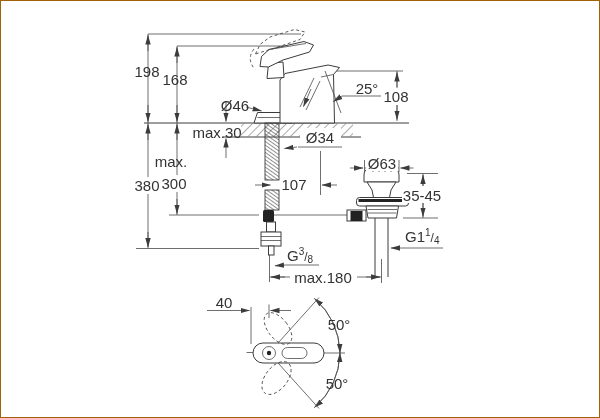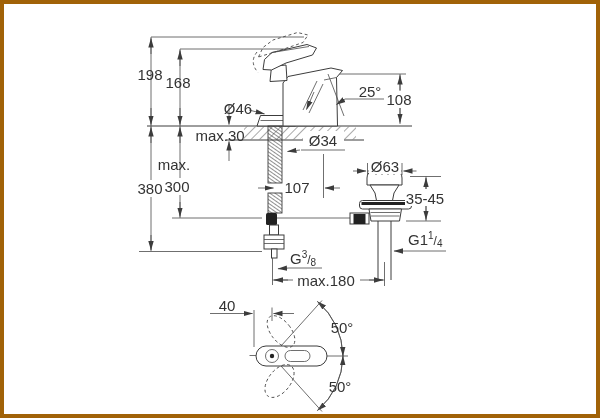--- a/index.html
+++ b/index.html
@@ -1,16 +1,16 @@
 <!DOCTYPE html>
 <html><head>
 <meta charset="utf-8">
 <style>
   html,body{margin:0;padding:0;background:#fff;}
-  .frame{position:relative;width:600px;height:418px;background:#ffffff;border:4px solid #a16207;box-sizing:border-box;overflow:hidden;}
+  .frame{position:relative;width:600px;height:418px;background:#ffffff;border:1px solid #a16207;box-sizing:border-box;overflow:hidden;}
   svg{display:block;}
   svg text{font-family:"Liberation Sans","DejaVu Sans",sans-serif;fill:#333;}
   .dim{font-size:15px;}
   .ln{stroke:#3c3c3c;stroke-width:1;fill:none;}
   .lnthin{stroke:#4a4a4a;stroke-width:0.8;fill:none;}
   .dash{stroke:#4a4a4a;stroke-width:0.9;fill:none;stroke-dasharray:3,2.6;}
   .whitefill{fill:#ffffff;stroke:#3c3c3c;stroke-width:1;}
   .solid{fill:#222;stroke:none;}
   .bg{fill:#ffffff;stroke:none;}
 </style>

